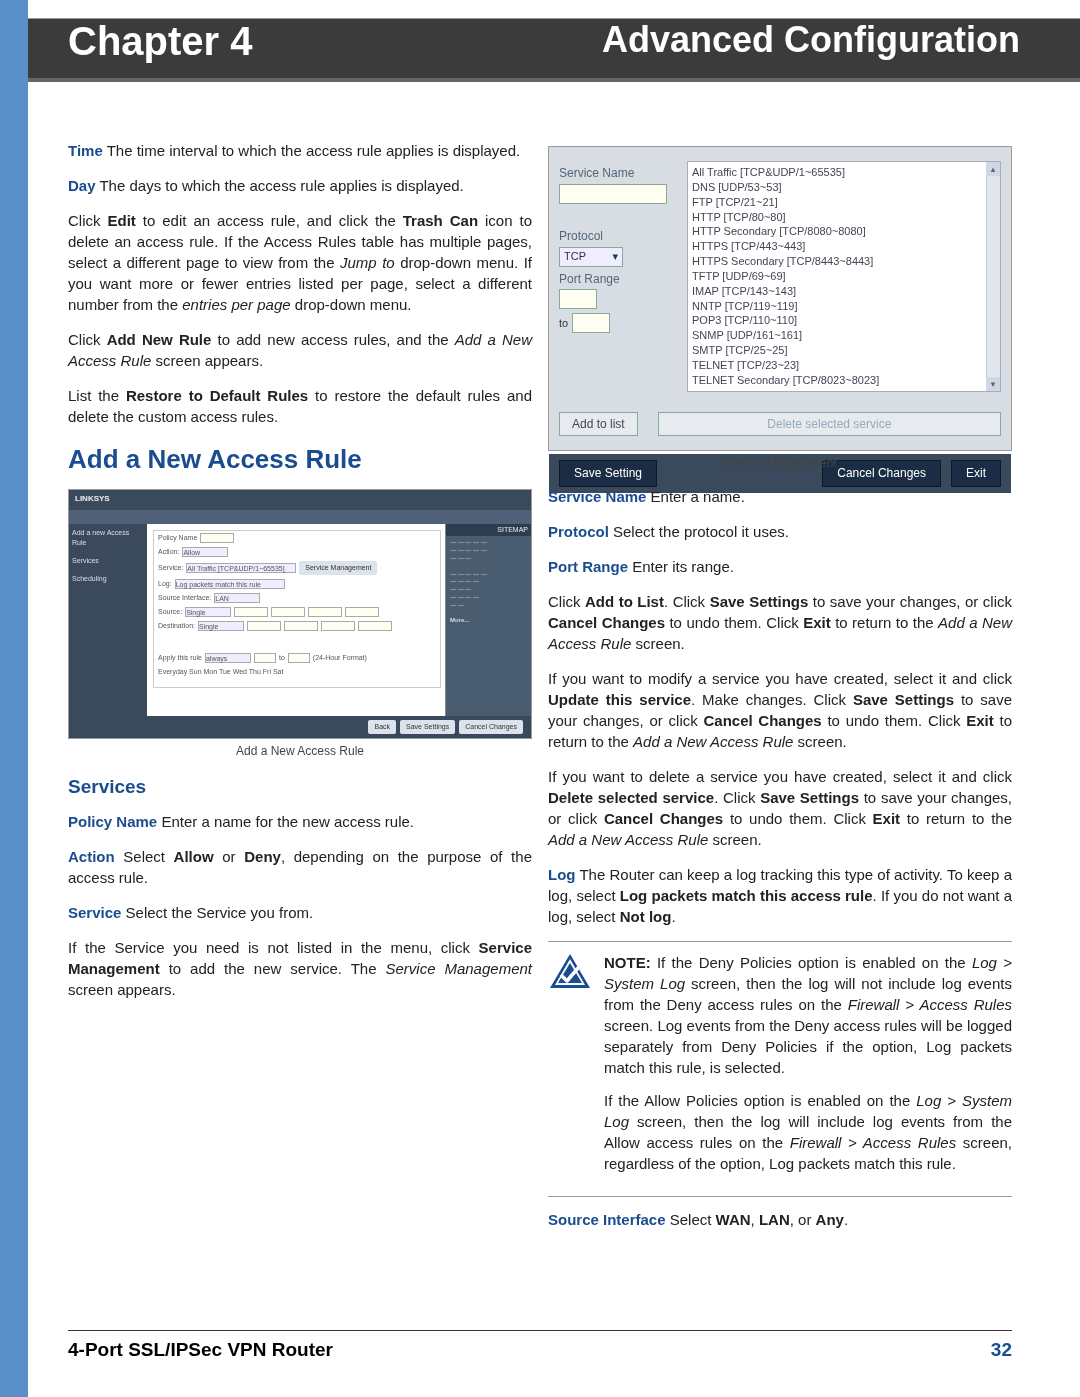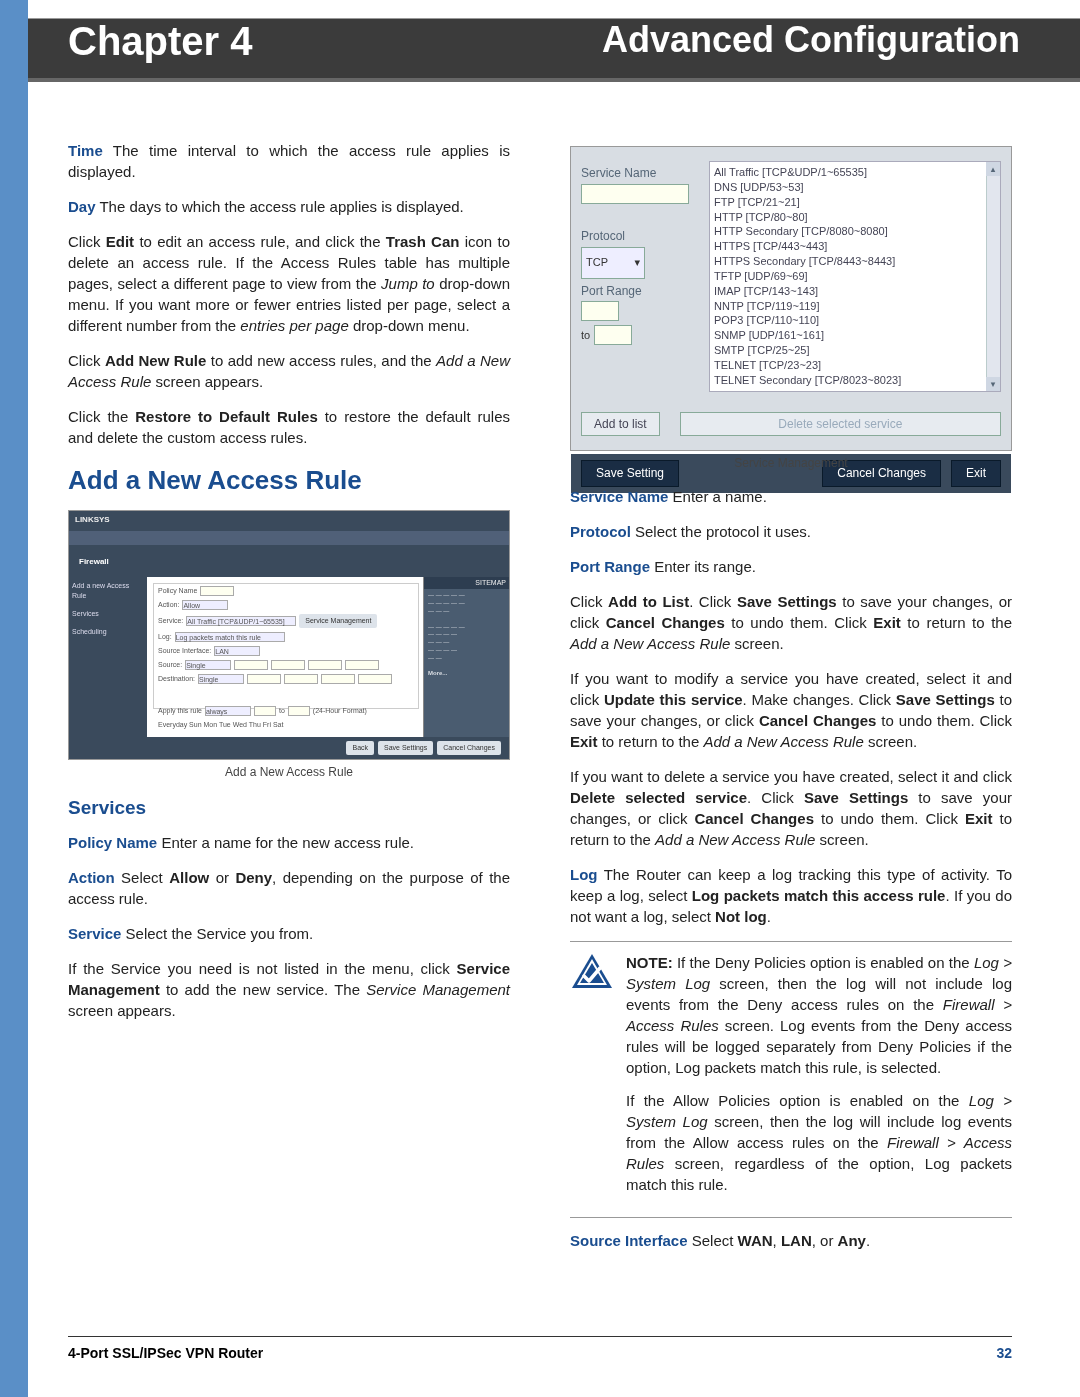--- a/index.html
+++ b/index.html
@@ -47,21 +47,21 @@
     font-weight: 700;
     font-family: "Myriad Pro Condensed", "Arial Narrow", sans-serif;
   }
   .content {
     position: absolute;
     top: 140px;
     left: 68px;
     right: 68px;
     bottom: 70px;
     display: flex;
-    gap: 60px;
+    gap: 16px;
   }
   .col { flex: 1; font-size: 15px; line-height: 1.4; color: #222; }
   .col p { margin-bottom: 14px; text-align: justify; }
   .bold-blue { color: #1a4d8f; font-weight: 700; }
   .bold { font-weight: 700; }
   .italic { font-style: italic; }
   h2.section {
     font-family: "Myriad Pro Condensed", "Arial Narrow", sans-serif;
     font-size: 26px;
     font-weight: 700;
@@ -103,21 +103,21 @@
   .fig1-panel-row { display:flex; align-items:center; font-size:7px; color:#555; padding:2px 4px; gap:3px;}
   .fig1-inp { background:#fefff0; border:1px solid #aaa; height:10px; width:34px;}
   .fig1-sel { background:#eef; border:1px solid #aaa; height:10px; width:46px;}
   .fig1-leftlbl { color:#dde; font-size:7px; padding:4px 3px; display:block;}
   
   .fig2 { height: 305px; background:#d8dde3; display:flex; flex-direction:column; font-size:11px; color:#333;}
   .fig2-body { flex:1; padding:14px 10px; display:flex; gap:8px; }
   .fig2-left { flex:0 0 120px; }
   .fig2-lbl { color:#567; font-size:12px; margin:4px 0 2px 0;}
   .fig2-input { background:#fefff0; border:1px solid #8a9; width:108px; height:20px; margin-bottom:6px;}
-  .fig2-sel2 { background:#eef; border:1px solid #8a9; width:64px; height:32px; font-size:11px; display:flex; align-items:center; padding:0 4px; justify-content:space-between;}
+  .fig2-sel2 { background:#eef; border:1px solid #8a9; width:64px; height:20px; font-size:11px; display:flex; align-items:center; padding:0 4px; justify-content:space-between;}
   .fig2-range { display:flex; align-items:center; gap:4px;}
   .fig2-range .fig2-input { width:38px; margin:0;}
   .fig2-list { flex:1; background:#fff; border:1px solid #aab; position:relative; font-size:11px; line-height:1.35; padding:3px 4px; color:#445; }
   .fig2-scroll { position:absolute; top:0; right:0; width:14px; height:100%; background:#e2e6ee; border-left:1px solid #bcc;}
   .fig2-scroll-up, .fig2-scroll-dn { position:absolute; width:14px; height:14px; background:#cfd7e3; right:0; font-size:9px; text-align:center; line-height:14px; color:#567;}
   .fig2-scroll-up { top:0;} .fig2-scroll-dn { bottom:0;}
   .fig2-btnrow { padding:6px 10px; display:flex; gap:20px; }
   .fig2-btn { background:#e7ebf0; border:1px solid #8a9; padding:3px 12px; font-size:12px; color:#445;}
   .fig2-btn.faded { color:#9ab; flex:1; text-align:center;}
   .fig2-divider { height:1px; background:#aab; margin:6px 0;}
@@ -132,21 +132,21 @@
   .note-text { flex:1; font-size:15px; line-height:1.4; text-align:justify;}
   .note-text p { margin-bottom:12px; }
   
   .footer {
     position:absolute;
     bottom:36px; left:68px; right:68px;
     border-top:1px solid #333;
     padding-top:8px;
     display:flex;
     justify-content:space-between;
-    font-size:14px;
+    font-size:19px;
   }
   .footer .left { font-weight:700; }
   .footer .right { color:#1a4d8f; font-weight:700; }
 </style>
 </head>
 <body>
 
 <div class="page">
   <div class="blue-stripe"></div>
   <div class="header-bar">
@@ -154,30 +154,27 @@
     <div class="chapter-right">Advanced Configuration</div>
   </div>
 
   <div class="content">
 
     <div class="col">
       <p><span class="bold-blue">Time</span><span>  The time interval to which the access rule applies is displayed.</span></p>
       <p><span class="bold-blue">Day</span><span> The days to which the access rule applies is displayed.</span></p>
       <p><span>Click </span><span class="bold">Edit</span><span> to edit an access rule, and click the </span><span class="bold">Trash Can</span><span> icon to delete an access rule. If the Access Rules table has multiple pages, select a different page to view from the </span><span class="italic">Jump to</span><span> drop-down menu. If you want more or fewer entries listed per page, select a different number from the </span><span class="italic">entries per page</span><span> drop-down menu.</span></p>
       <p><span>Click </span><span class="bold">Add New Rule</span><span> to add new access rules, and the </span><span class="italic">Add a New Access Rule</span><span> screen appears.</span></p>
-      <p><span>Click the </span><span class="bold">Restore to Default Rules</span><span> to restore the default rules and delete the custom access rules.</span></p>
+      <p><span>List the </span><span class="bold">Restore to Default Rules</span><span> to restore the default rules and delete the custom access rules.</span></p>
 
       <h2 class="section">Add a New Access Rule</h2>
 
       <div class="fig fig1">
         <div class="fig1-top">LINKSYS</div>
         <div class="fig1-tabs"></div>
-        <div class="fig1-sub">
-            <span class="bold">Firewall</span>
-          </div>
         <div class="fig1-body">
           <div class="fig1-left">
             <span class="fig1-leftlbl">Add a new Access Rule</span>
             <span class="fig1-leftlbl">Services</span>
             <span class="fig1-leftlbl">Scheduling</span>
           </div>
           <div class="fig1-panel">
             <div class="fig1-panel-row">
                 <span>Policy Name</span>
                 <span class="fig1-inp"></span>

